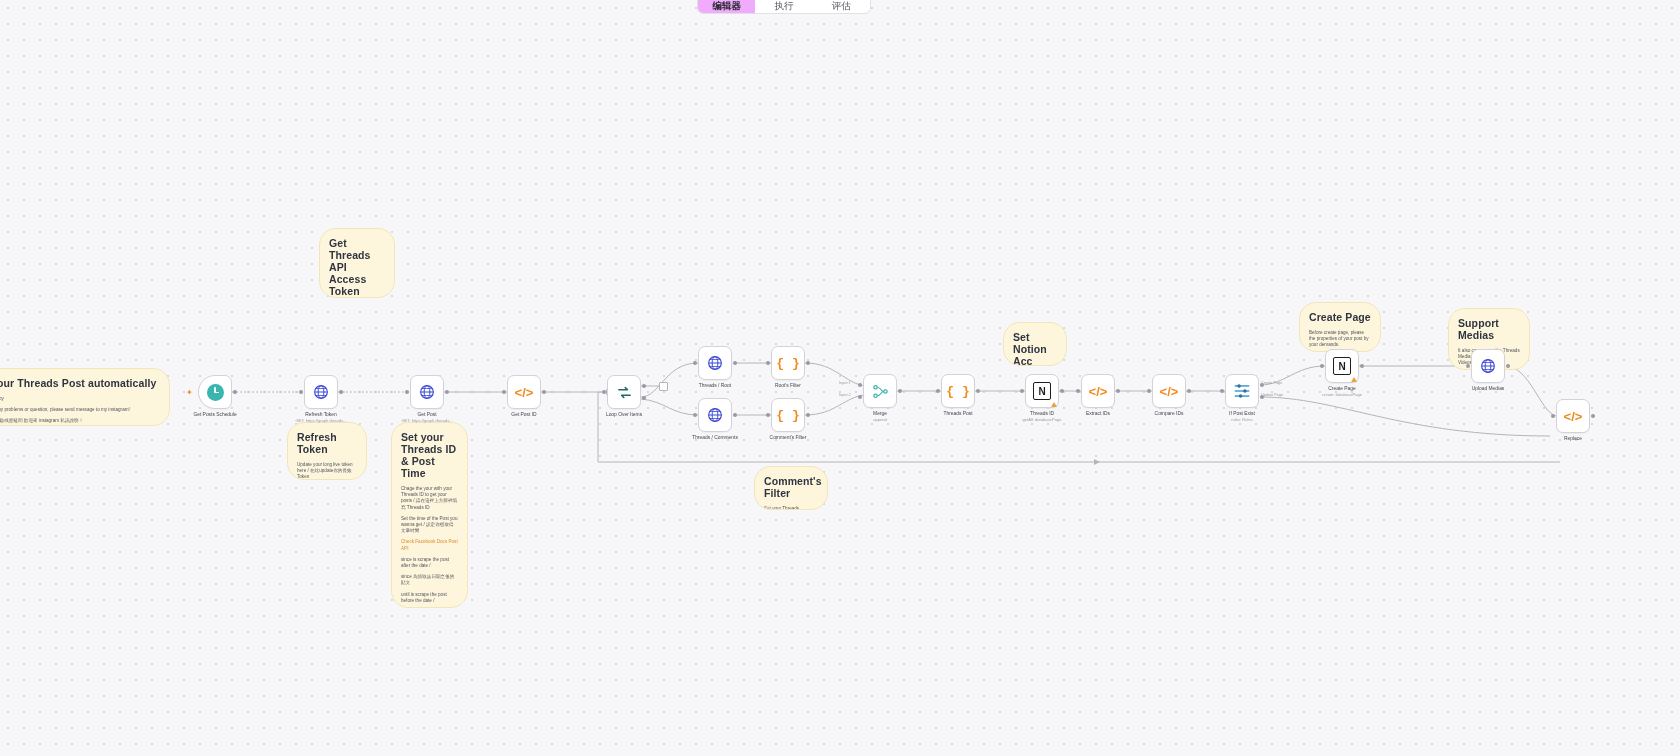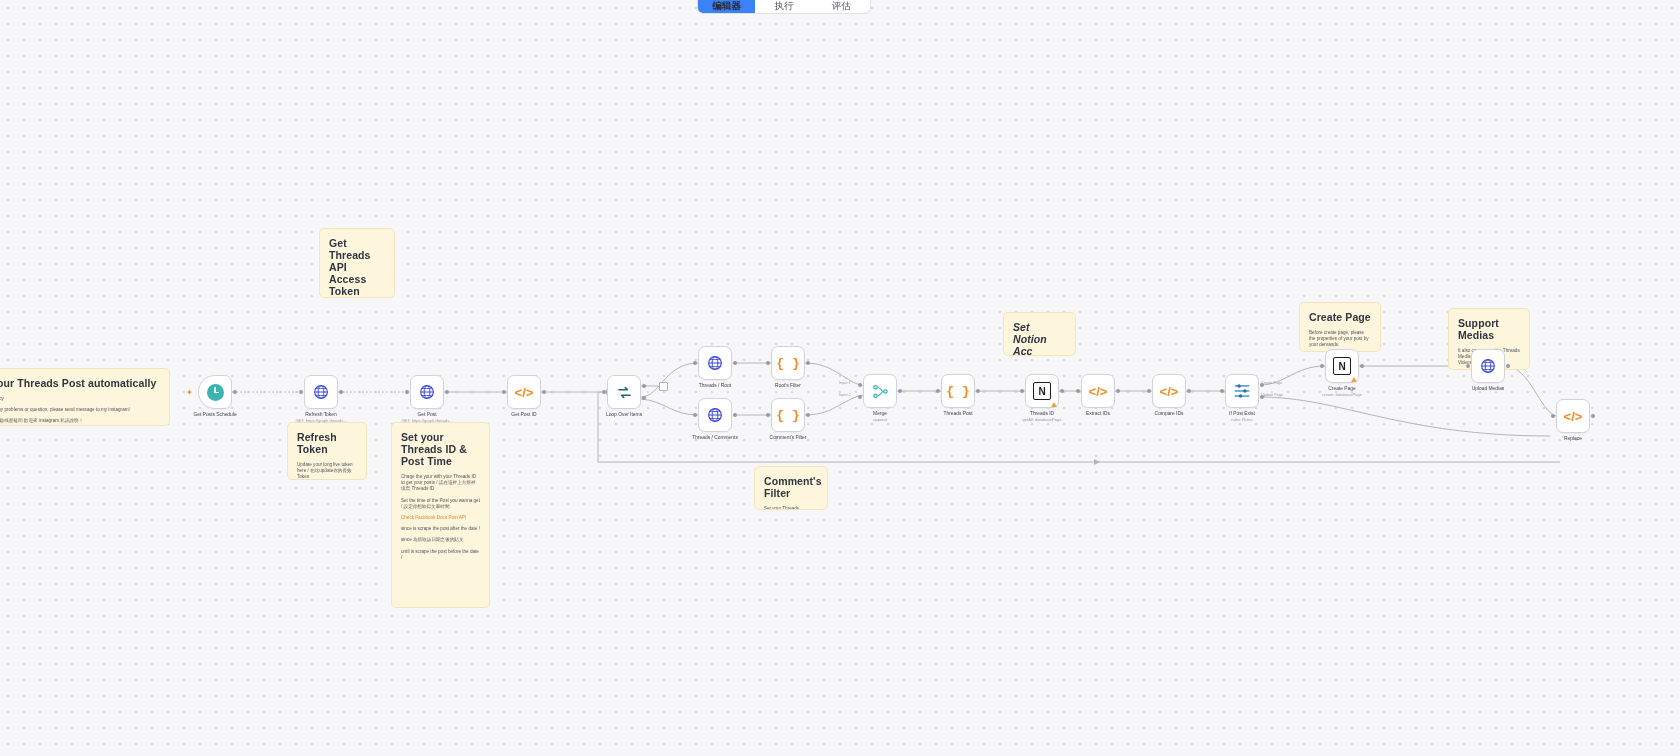--- a/index.html
+++ b/index.html
@@ -16,26 +16,26 @@
   
   .tabstrip{
     position:absolute;left:697px;top:-14px;width:172px;height:26px;
     background:#ffffff;border:1px solid #e0e0e6;border-radius:6px;
     display:flex;align-items:flex-end;overflow:hidden;
   }
   .tabstrip .tab{
     flex:1;text-align:center;font-size:9.5px;line-height:11px;
     padding-bottom:2px;color:#55555f;
   }
-  .tabstrip .tab.active{background:#3b82f6;color:#2b2b33;font-weight:bold;}
+  .tabstrip .tab.active{background:#f0abfc;color:#2b2b33;font-weight:bold;}
 
   
   .note{
     position:absolute;background:#fdf6dd;border:1px solid #f2e6b8;
-    border-radius:5px;box-sizing:border-box;padding:8px 9px;
+    border-radius:17px;box-sizing:border-box;padding:8px 9px;
     overflow:hidden;
   }
   .note .n-title{
     font-size:10.5px;font-weight:bold;color:#2f3440;line-height:12px;
     margin:0 0 7px 0;letter-spacing:.1px;
   }
   .note .n-p{font-size:4.6px;line-height:6.2px;color:#54545e;margin:0 0 5px 0;}
   .note .n-p.link{color:#e08a2e;}
 
   
@@ -166,37 +166,37 @@
     <div class="n-p">If you have any problems or question, please send message to my instagram!</div>
     <div class="n-p">如果有任何問題或是疑問 歡迎來 instagram 私訊說明！</div>
   </div>
 
   <div class="note" style="left:287px;top:422px;width:80px;height:58px;">
     <div class="n-title">Refresh Token</div>
     <div class="n-p">Update your long live token here / 在此update你的長效 Token</div>
 
   </div>
 
-  <div class="note" style="left:391px;top:422px;width:99px;height:186px;">
+  <div class="note" style="left:391px;top:422px;width:77px;height:186px;">
     <div class="n-title">Set your Threads ID &amp; Post Time</div>
     <div class="n-p">Chage the your with your Threads ID to get your posts / 請在這裡上方那裡填寫 Threads ID</div>
     <div class="n-p">Set the time of the Post you wanna get / 設定你想取得文章時間</div>
     <div class="n-p link">Check Facebook Docs Post API</div>
     <div class="n-p">since is scrape the post after the date /</div>
     <div class="n-p">since 為抓取該日期之後的貼文</div>
     <div class="n-p">until is scrape the post before the date /</div>
 
   </div>
 
   <div class="note" style="left:754px;top:466px;width:74px;height:44px;">
     <div class="n-title">Comment's Filter</div>
     <div class="n-p">Set your Threads Username</div>
   </div>
 
-  <div class="note" style="left:1003px;top:312px;width:73px;height:44px;font-style:italic;">
+  <div class="note" style="left:1003px;top:322px;width:64px;height:44px;">
     <div class="n-title">Set Notion Acc</div>
     <div class="n-p">Set your notion account and database you wanna save the post</div>
   </div>
 
   <div class="note" style="left:1299px;top:302px;width:82px;height:50px;">
     <div class="n-title">Create Page</div>
     <div class="n-p">Before create page, please the properties of your post by your demands.</div>
   </div>
 
   <div class="note" style="left:1448px;top:288px;width:82px;height:62px;margin-top:20px;">

